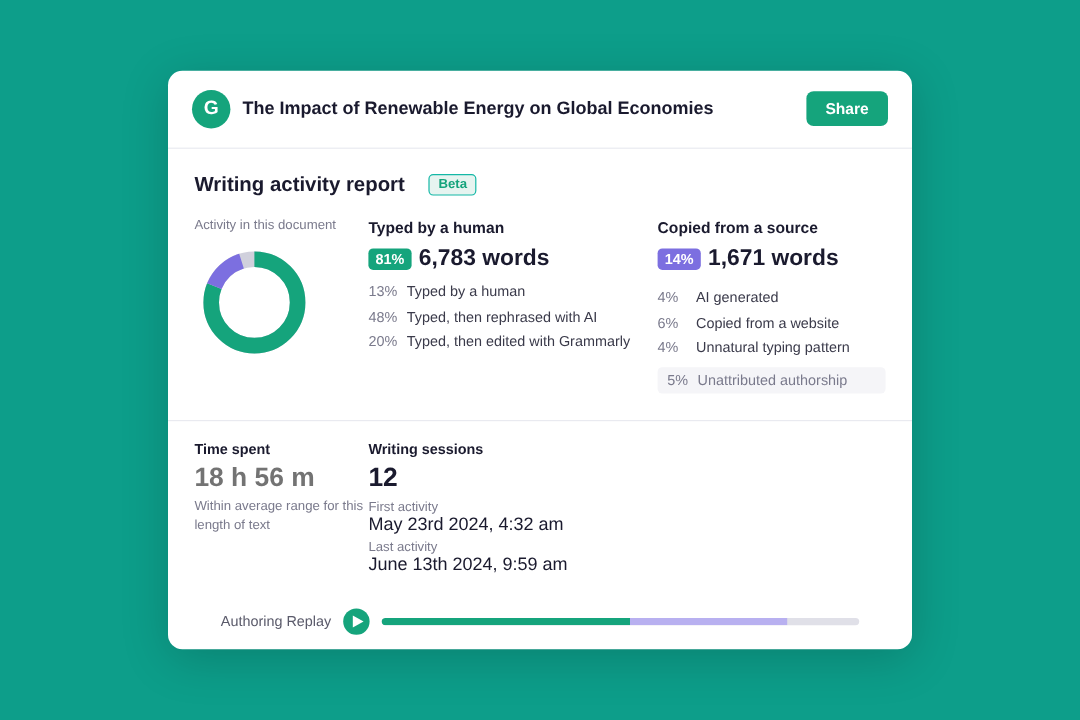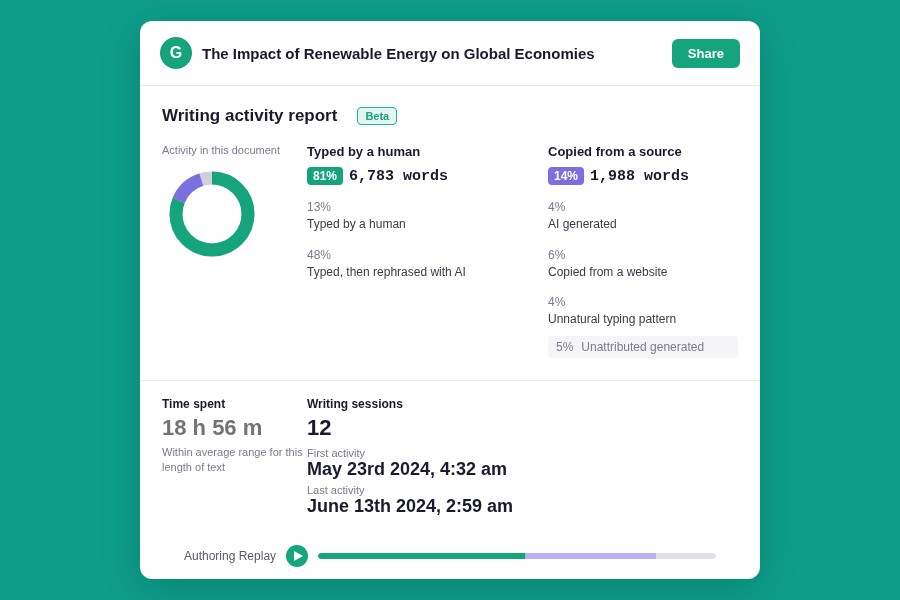--- a/index.html
+++ b/index.html
@@ -132,33 +132,31 @@
       display: inline-block;
       background: #7c6fe0;
       color: white;
       font-size: 12px;
       font-weight: 700;
       border-radius: 4px;
       padding: 2px 6px;
       margin-right: 6px;
     }
     .words-count {
-      font-size: 15px;
+      font-size: 19px;
       font-weight: 600;
       color: #1a1a2e;
-      font-family: Liberation Mono, monospace;
     }
     .stat-item {
       display: flex;
       align-items: flex-start;
-      margin-top: 14px;
+      margin-top: 4px;
       font-size: 12px;
       color: #3a3a4a;
       line-height: 1.4;
-      flex-direction: column;
     }
     .stat-pct {
       width: 32px;
       color: #7a7a8c;
       flex-shrink: 0;
       font-size: 12px;
     }
     .stat-label {
       color: #3a3a4a;
     }
@@ -230,23 +228,23 @@
       margin-bottom: 6px;
     }
     .activity-item {
       margin-bottom: 4px;
     }
     .activity-item-label {
       font-size: 11px;
       color: #7a7a8c;
     }
     .activity-item-value {
-      font-size: 18px;
-      color: #1a1a2e;
-      font-weight: 700;
+      font-size: 15px;
+      color: #1a1a2e;
+      font-weight: 400;
     }
     
     .replay-bar {
       display: flex;
       align-items: center;
       gap: 10px;
       padding: 10px 22px 12px 22px;
       margin-top: 14px;
     }
     .replay-label {
@@ -335,43 +333,47 @@
           <span class="words-count">6,783 words</span>
         </div>
         <div class="stat-item">
           <span class="stat-pct">13%</span>
           <span class="stat-label">Typed by a human</span>
         </div>
         <div class="stat-item">
           <span class="stat-pct">48%</span>
           <span class="stat-label">Typed, then rephrased with AI</span>
         </div>
+        <div class="stat-item">
+          <span class="stat-pct">20%</span>
+          <span class="stat-label">Typed, then edited with Grammarly</span>
+        </div>
       </div>
 
       <div class="copied-col">
         <div class="section-heading">Copied from a source</div>
         <div class="copied-top-row">
           <span class="pct-badge-purple">14%</span>
-          <span class="words-count">1,988 words</span>
+          <span class="words-count">1,671 words</span>
         </div>
         <div class="stat-item">
           <span class="stat-pct">4%</span>
           <span class="stat-label">AI generated</span>
         </div>
         <div class="stat-item">
           <span class="stat-pct">6%</span>
           <span class="stat-label">Copied from a website</span>
         </div>
         <div class="stat-item">
           <span class="stat-pct">4%</span>
           <span class="stat-label">Unnatural typing pattern</span>
         </div>
         <div class="unattributed-row">
           <span class="unattributed-pct">5%</span>
-          <span class="unattributed-label">Unattributed generated</span>
+          <span class="unattributed-label">Unattributed authorship</span>
         </div>
       </div>
     </div>
 
     <div class="bottom-row">
 
       <div class="time-col">
         <div class="bottom-label">Time spent</div>
         <div class="time-value">18 h 56 m</div>
         <div class="time-note">Within average range for this length of text</div>
@@ -379,21 +381,21 @@
 
       <div class="sessions-col">
         <div class="bottom-label">Writing sessions</div>
         <div class="sessions-value">12</div>
         <div class="activity-item">
           <div class="activity-item-label">First activity</div>
           <div class="activity-item-value">May 23rd 2024, 4:32 am</div>
         </div>
         <div class="activity-item">
           <div class="activity-item-label">Last activity</div>
-          <div class="activity-item-value">June 13th 2024, 2:59 am</div>
+          <div class="activity-item-value">June 13th 2024, 9:59 am</div>
         </div>
       </div>
     </div>
 
     <div class="replay-bar">
       <span class="replay-label">Authoring Replay</span>
       <div class="play-btn">
         <div class="play-icon"></div>
       </div>
       <div class="progress-track">

